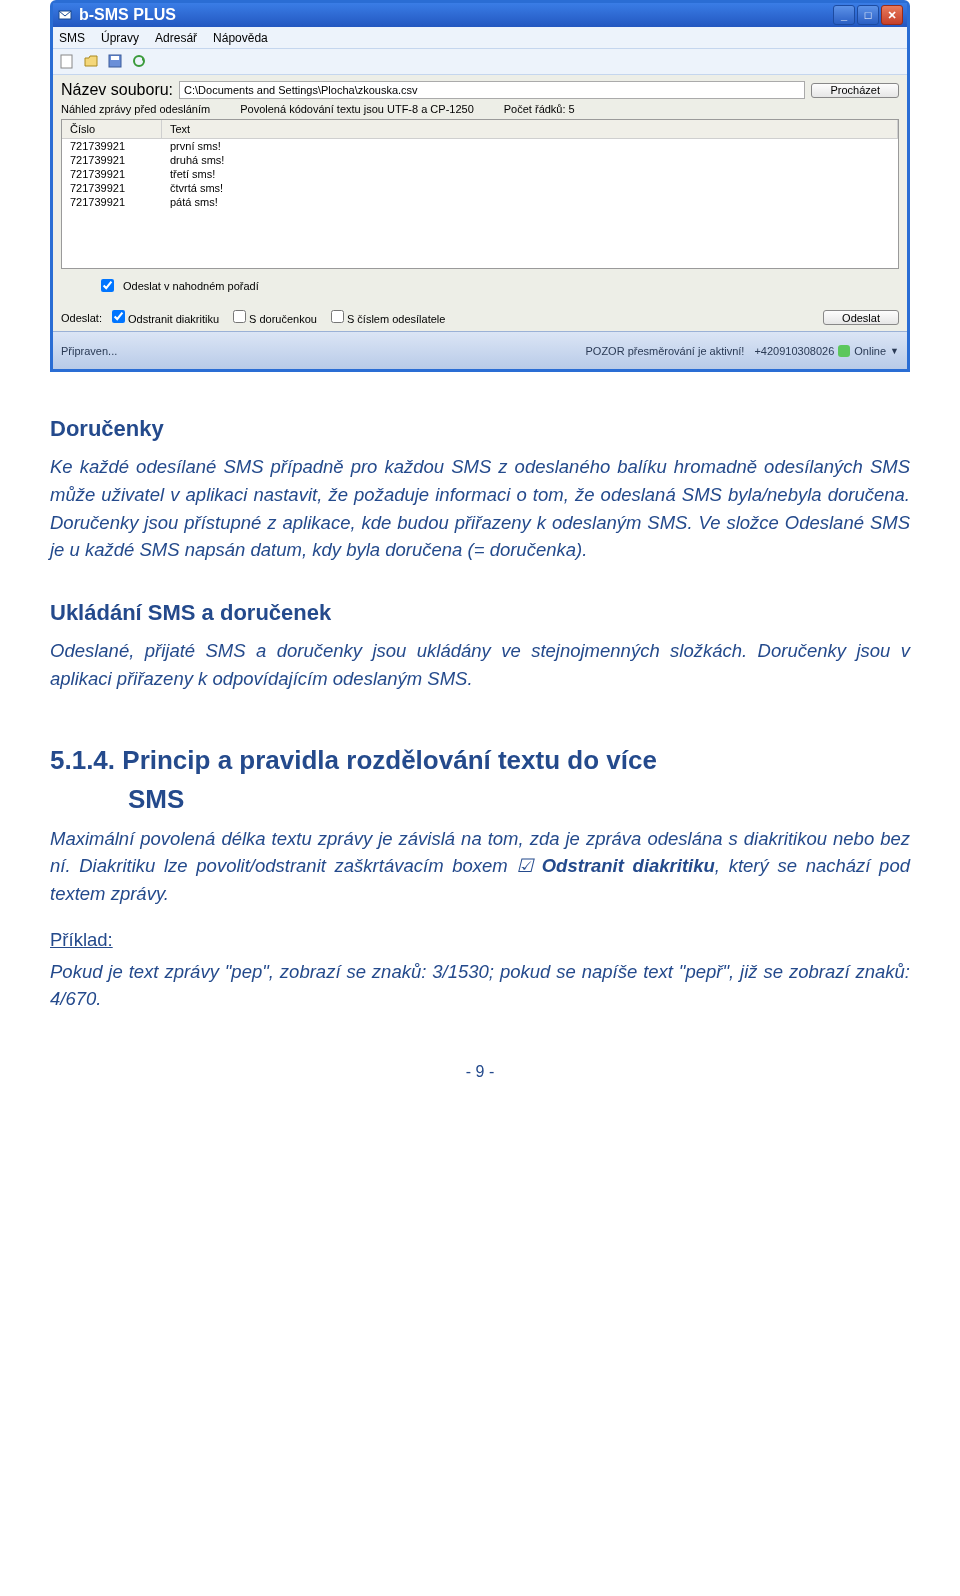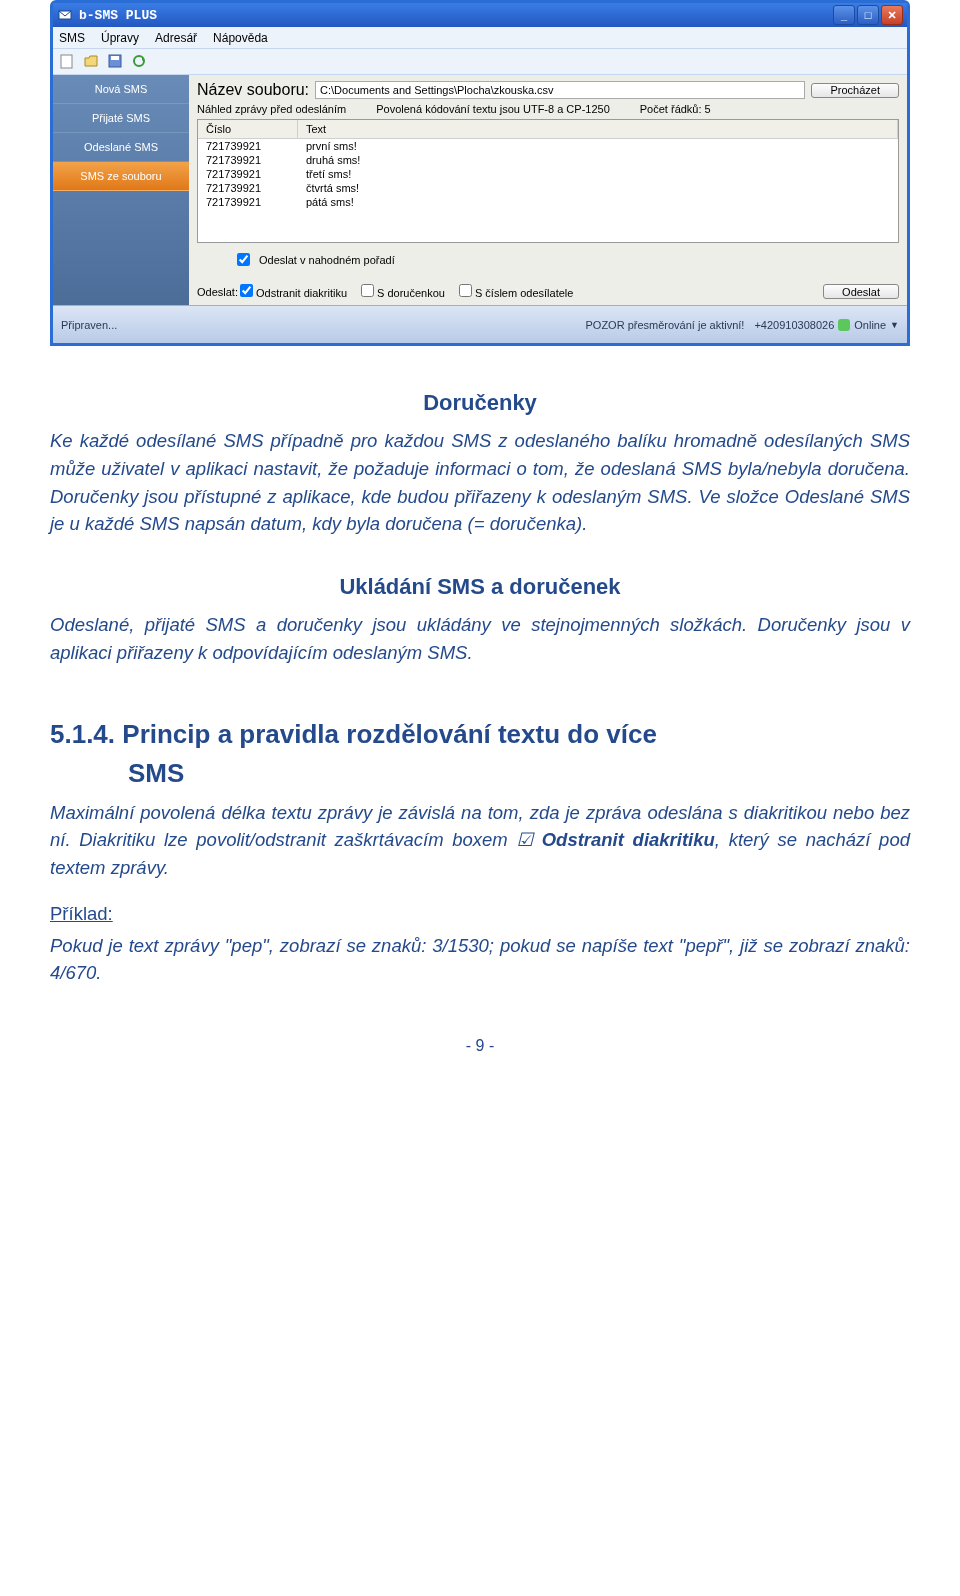--- a/index.html
+++ b/index.html
@@ -28,21 +28,21 @@
     height: 24px;
     display: flex;
     align-items: center;
     padding: 0 4px;
     color: #fff;
   }
   .titlebar .app-icon {
     width: 16px; height: 16px; margin-right: 6px;
     display: inline-flex; align-items:center; justify-content:center;
   }
-  .titlebar .title-text { font-weight: bold; font-size: 13px; font-family: Liberation Mono, monospace; }
+  .titlebar .title-text { font-weight: bold; font-size: 16px; }
   .titlebar .spacer { flex: 1; }
   .win-btns { display: flex; gap: 2px; }
   .win-btn {
     width: 22px; height: 20px;
     background: linear-gradient(#5c92e8,#2b5fc4);
     border: 1px solid #1d4ba0;
     border-radius: 3px;
     display: flex; align-items:center; justify-content:center;
     color: #fff; font-size: 11px; font-weight: bold;
     cursor: pointer;
@@ -119,21 +119,21 @@
   }
   .info-row {
     display: flex;
     font-size: 11px;
     gap: 30px;
     margin-bottom: 4px;
   }
   .table-box {
     border: 1px solid #9a9a9a;
     background: #fff;
-    height: 124px;
+    height: 150px;
     overflow: hidden;
   }
   .table-head {
     display: flex;
     background: #f0efe8;
     border-bottom: 1px solid #cfcfcf;
     font-size: 11px;
   }
   .table-head .col {
     padding: 3px 8px;
@@ -148,21 +148,21 @@
     display: flex;
     align-items: center;
     gap: 6px;
     font-size: 11px;
     margin-top: 10px;
     margin-left: 40px;
   }
   .send-row {
     display: flex;
     align-items: center;
-    gap: 2px;
+    gap: 10px;
     font-size: 11px;
     margin-top: 12px;
     padding-top: 6px;
   }
   .send-row .opts { display:flex; gap:14px; align-items:center; }
   .send-row .spacer { flex:1; }
   input[type=checkbox] { margin: 0 3px 0 0; }
   .statusbar {
     background: linear-gradient(#dbe5f5,#b9cbe8);
     height: 38px;
@@ -185,21 +185,21 @@
     font-size: 18.5px;
     color: #244a8c;
     line-height: 1.5;
     text-align: justify;
   }
   .doc h2 {
     color: #244a8c;
     font-size: 22px;
     font-weight: bold;
     margin: 32px 0 8px 0;
-    text-align: center;
+    text-align: left;
   }
   .doc h3 {
     color: #244a8c;
     font-size: 26px;
     font-weight: bold;
     margin: 48px 0 6px 0;
     text-align: left;
   }
   .doc h3 .indent2 { display:block; margin-left: 78px; }
   .doc p { margin: 4px 0 18px 0; font-style: italic; }
@@ -257,26 +257,20 @@
             <rect x="2" y="2" width="12" height="12" fill="#6a8fd8" stroke="#3a5a9a"></rect>
             <rect x="4" y="3" width="8" height="4" fill="#fff"></rect>
           </svg></span>
       <span class="tb-icon"><svg width="16" height="16">
             <circle cx="8" cy="8" r="5" fill="none" stroke="#3a9a3a" stroke-width="2"></circle>
             <path d="M11 4 L13 6 L11 8" fill="#3a9a3a"></path>
           </svg></span>
     </div>
 
     <div class="main-area">
-      <div class="sidebar">
-        <div class="sidebar-item">Nová SMS</div>
-        <div class="sidebar-item">Přijaté SMS</div>
-        <div class="sidebar-item">Odeslané SMS</div>
-        <div class="sidebar-item active">SMS ze souboru</div>
-      </div>
 
       <div class="content">
         <div class="row">
           <label>Název souboru:</label>
           <input class="file-input" value="C:\Documents and Settings\Plocha\zkouska.csv" style="">
           <button class="btn">Procházet</button>
         </div>
         <div class="info-row">
           <span>Náhled zprávy před odesláním</span>
           <span>Povolená kódování textu jsou UTF-8 a CP-1250</span>

